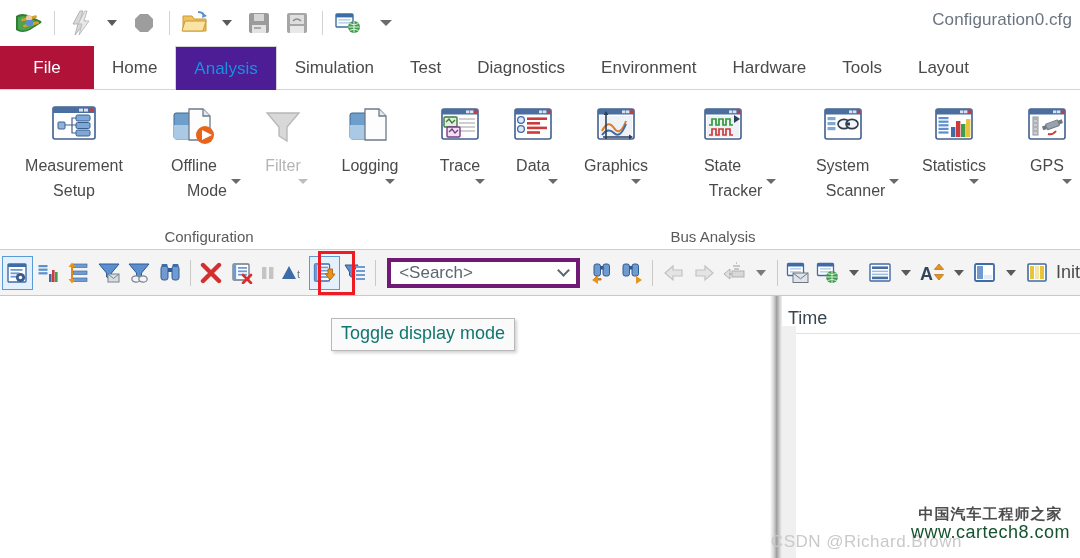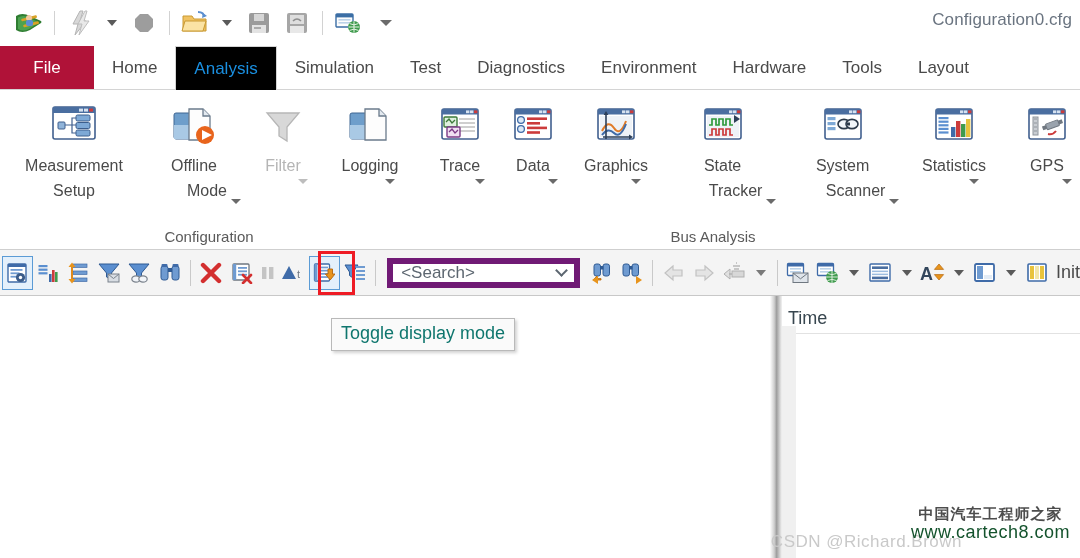--- a/index.html
+++ b/index.html
@@ -59,21 +59,21 @@
     min-width:94px; display:flex; align-items:center; justify-content:center;
     font-size:17px;
   }
   .tab {
     display:flex; align-items:center; justify-content:center;
     padding:0 18px; font-size:17px; color:#4a4a4a;
     white-space:nowrap;
   }
   .tab.active {
     color:#1a8fe0;
-    background:#000000;
+    background:#4c1d95;
     border-left:1px solid #d4d4d4;
     border-right:1px solid #d4d4d4;
     border-top:1px solid #d4d4d4;
     margin-bottom:-1px;
     position:relative; z-index:3;
   }
 
   
   #ribbon {
     position:absolute; left:0; top:90px; width:1080px; height:160px;
@@ -97,21 +97,21 @@
     width:auto; min-width:60px;
     display:flex; flex-direction:column; align-items:center;
     padding:2px 7px 0 7px;
   }
   .big-ico { height:54px; display:flex; align-items:center; justify-content:center; }
   .big-lbl {
     font-size:16px; color:#4a4a4a; text-align:center;
     line-height:1.55; white-space:nowrap;
   }
   .big-lbl.dim { color:#b5b5b5; }
-  .lbl-row { display:flex; align-items:flex-end; justify-content:center; gap:4px;margin-left:40px; }
+  .lbl-row { display:flex; align-items:flex-start; justify-content:center; gap:4px;margin-left:40px; }
   .cd-sm {
     width:0;height:0;border-left:5px solid transparent;border-right:5px solid transparent;
     border-top:5px solid #6a6a6a;
   }
   .cd-sm.dim { border-top-color:#bdbdbd; }
 
   
   #toolbar2 {
     position:absolute; left:0; top:250px; width:1080px; height:46px;
     background:#f4f4f4; border-bottom:1px solid #c8c8c8;
@@ -122,21 +122,21 @@
     display:flex; align-items:center; justify-content:center;
     position:relative;
   }
   .tb-btn.sel {
     border:1px solid #5b9bd5; background:#e4f0fb;
   }
   .tb-btn.narrow { width:22px; }
   .tb-sep { width:1px; height:26px; background:#c9c9c9; margin:0 5px; }
   #searchbox {
     width:196px; height:30px; background:#ffffff;
-    border:6px solid #701a75; margin:9px 6px;
+    border:4px solid #701a75; margin:9px 6px;
     display:flex; align-items:center; padding:0 8px;
     font-size:17px; color:#5c6670;
     justify-content:space-between;
   }
   .chev {
     width:9px; height:9px; border-right:2px solid #5c6670; border-bottom:2px solid #5c6670;
     transform:rotate(45deg); margin-bottom:4px;
   }
   #redbox {
     position:absolute; left:318px; top:251px; width:37px; height:44px;

